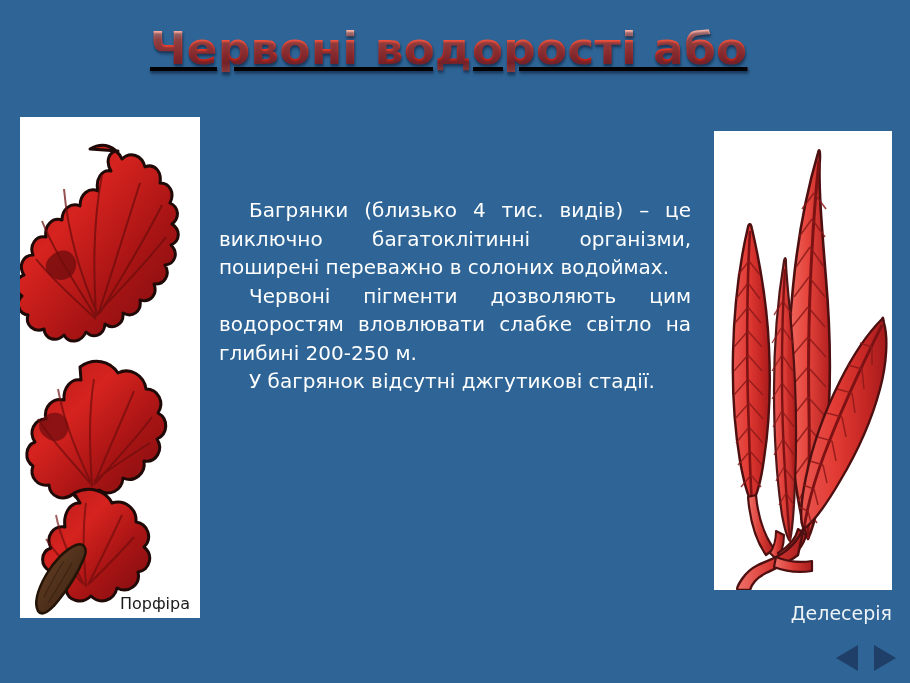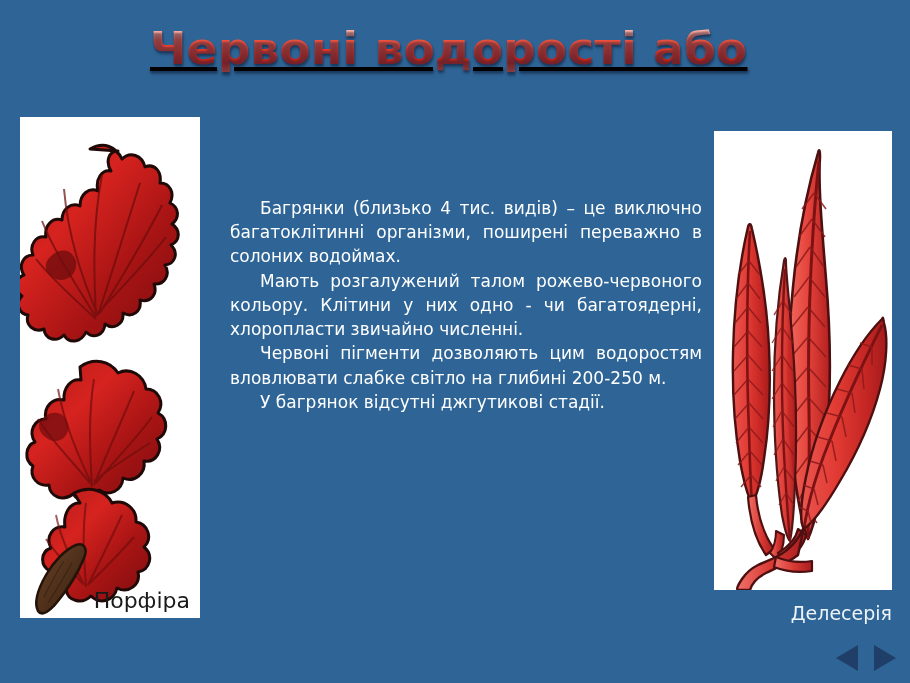--- a/index.html
+++ b/index.html
@@ -53,25 +53,24 @@
     filter: drop-shadow(1px 2px 1px rgba(18, 38, 66, 0.5));
   }
 
   
   .body-text {
     position: absolute;
     left: 219px;
     top: 196px;
     width: 472px;
     color: #ffffff;
-    font-size: 17px;
+    font-size: 20px;
     line-height: 1.425;
     text-align: justify;
     text-justify: inter-word;
-    margin-left: 11px;
   }
   .body-text p {
     margin: 0;
     text-indent: 30px;
   }
 
   
   .photo-panel {
     position: absolute;
     background: #ffffff;
@@ -88,21 +87,21 @@
     top: 131px;
     width: 178px;
     height: 459px;
   }
 
   .caption-inside {
     position: absolute;
     right: 10px;
     bottom: 5px;
     color: #1a1a1a;
-    font-size: 22px;
+    font-size: 16px;
     font-family: "DejaVu Sans", sans-serif;
     z-index: 6;
   }
   .caption-outside {
     position: absolute;
     left: 714px;
     top: 602px;
     width: 178px;
     text-align: right;
     color: #eef3f7;
@@ -256,21 +255,20 @@
         <path d="M52 446 C 44 460, 36 474, 28 486"></path>
         <path d="M58 452 C 50 466, 42 478, 34 490"></path>
         <path d="M44 444 C 36 456, 30 468, 24 480"></path>
       </g>
     </svg>
     <span class="caption-inside">Порфіра</span>
   </div>
 
   <div class="body-text">
     <p>Багрянки (близько 4 тис. видів) – це виключно багатоклітинні організми, поширені переважно в солоних водоймах.</p>
-    <p>Мають розгалужений талом рожево-червоного кольору. Клітини у них одно - чи багатоядерні, хлоропласти звичайно численні.</p>
     <p>Червоні пігменти дозволяють цим водоростям вловлювати слабке світло на глибині 200-250 м.</p>
     <p>У багрянок відсутні джгутикові стадії.</p>
   </div>
 
   <div class="photo-panel" id="panel-right">
     <svg width="178" height="459" viewBox="0 0 178 459">
       <defs>
         <linearGradient id="delGrad" x1="0" y1="0" x2="1" y2="0">
           <stop offset="0%" stop-color="#e8564f"></stop>
           <stop offset="40%" stop-color="#e23b34"></stop>

